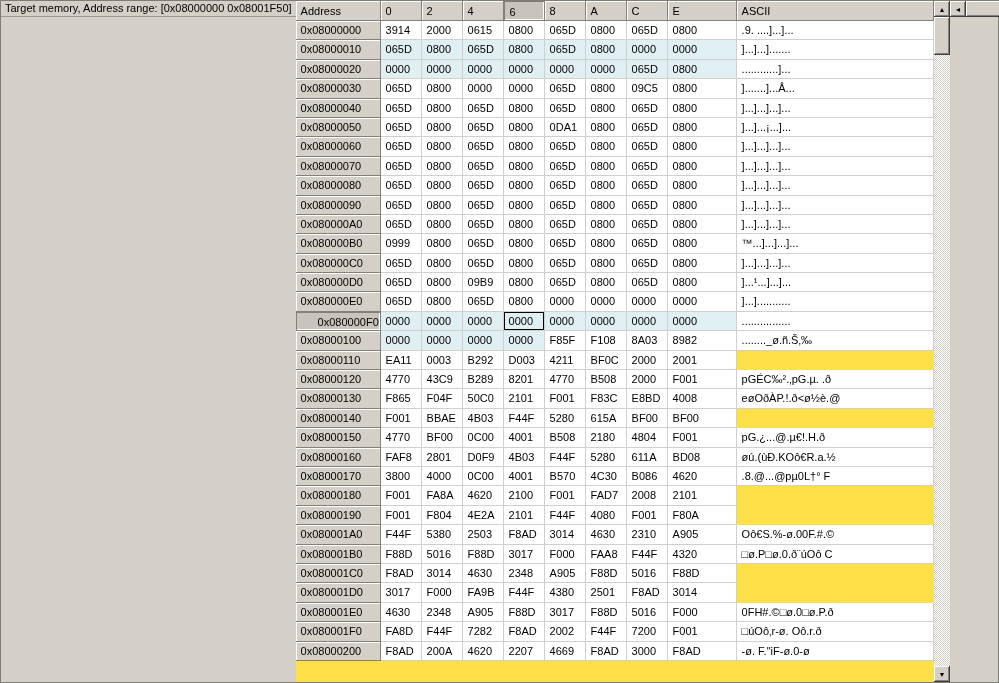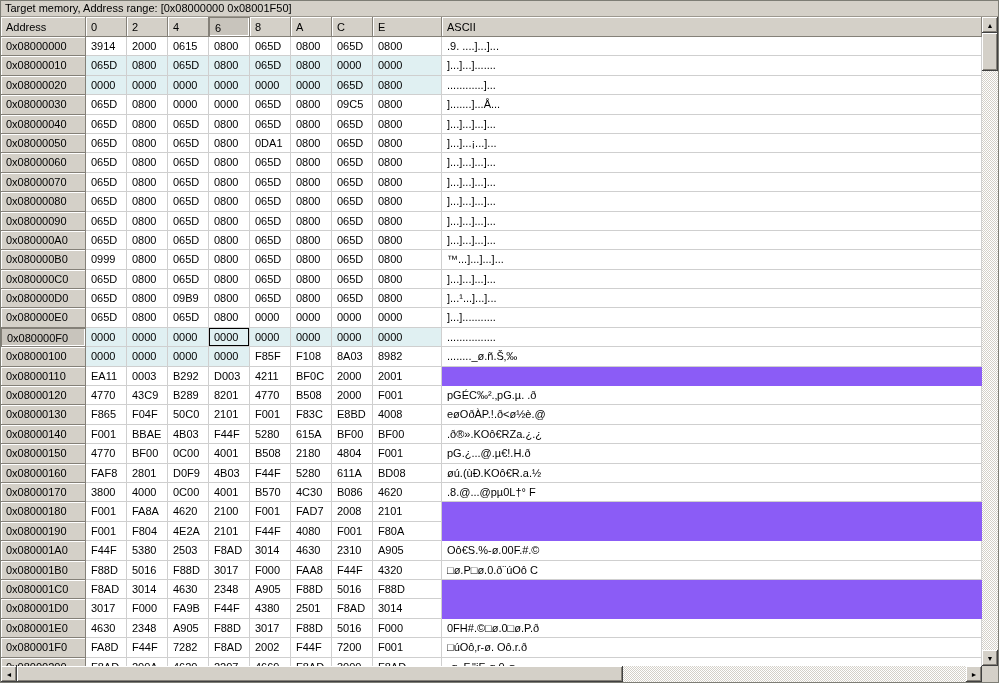--- a/index.html
+++ b/index.html
@@ -1,43 +1,43 @@
 <!DOCTYPE html>
 <html style="--chrome: #D4D0C8; --hl: #E0F0F2; --grid: #CFCFCF; --selb: #000000;"><head>
 <meta charset="utf-8">
 <style>
   html,body{margin:0;padding:0;background:#808080;}
   body{width:999px;height:683px;overflow:hidden;
        font-family:"Liberation Sans",sans-serif;font-size:11px;color:#000;}
   *{box-sizing:border-box;}
 
   .window{width:999px;height:683px;border:1px solid #7d7d75;display:flex;
-          flex-direction:column;background:var(--chrome,#D4D0C8);}
+          flex-direction:row;background:var(--chrome,#D4D0C8);}
 
   .titlebar{height:16px;flex:none;background:var(--chrome,#D4D0C8);
             border-bottom:1px solid #9c988f;padding:1px 4px 0 4px;
             white-space:nowrap;overflow:hidden;}
 
   .content{flex:1;min-height:0;display:flex;}
-  .grid{flex:1;min-width:0;display:flex;flex-direction:column;overflow:hidden;background:#8b5cf6;}
+  .grid{flex:1;min-width:0;display:flex;flex-direction:column;overflow:hidden;background:#fde047;}
 
   .header-row{height:20px;flex:none;display:flex;}
   .hcell{background:var(--chrome,#D4D0C8);border-right:1px solid #848078;
          border-bottom:1px solid #848078;box-shadow:inset 1px 1px 0 #FFFFFF;
          padding:4px 0 0 5px;overflow:hidden;white-space:nowrap;flex:none;}
   .hcell.pressed{background:#C8C4BC;box-shadow:inset 1px 1px 0 #848078, inset -1px -1px 0 #FFFFFF;
                  padding:5px 0 0 6px;}
 
   .rows{flex:1;overflow:hidden;}
   .row{height:19.4px;display:flex;}
   .acell{background:var(--chrome,#D4D0C8);border-right:1px solid #848078;
          border-bottom:1px solid #848078;box-shadow:inset 1px 1px 0 #FFFFFF;
          padding:3px 1px 0 5px;overflow:hidden;white-space:nowrap;flex:none;}
   .acell.pressed{background:#C8C4BC;box-shadow:inset 1px 1px 0 #848078, inset -1px -1px 0 #FFFFFF;
-                 padding:4px 0 0 6px;}
+                 padding:4px 0 0 22px;}
   .cell{background:#fff;border-right:1px solid var(--grid,#CFCFCF);
         border-bottom:1px solid var(--grid,#CFCFCF);padding:3px 0 0 5px;
         overflow:hidden;white-space:pre;flex:none;}
   .cell.hl{background:var(--hl,#E0F0F2);}
   .cell.sel{box-shadow:inset 0 0 0 1px var(--selb,#000);}
 
   .w-addr{width:85px;}
   .w-hex{width:41px;}
   .w-e{width:69px;}
   .w-ascii{flex:1 1 auto;width:auto;min-width:0;}
@@ -327,21 +327,20 @@
           <div class="row">
             <div class="acell w-addr">0x08000140</div>
             <div class="cell w-hex">F001</div>
             <div class="cell w-hex">BBAE</div>
             <div class="cell w-hex">4B03</div>
             <div class="cell w-hex">F44F</div>
             <div class="cell w-hex">5280</div>
             <div class="cell w-hex">615A</div>
             <div class="cell w-hex">BF00</div>
             <div class="cell w-e">BF00</div>
-            <div class="cell w-ascii">.ð®».KOô€RZa.¿.¿</div>
           </div>
           <div class="row">
             <div class="acell w-addr">0x08000150</div>
             <div class="cell w-hex">4770</div>
             <div class="cell w-hex">BF00</div>
             <div class="cell w-hex">0C00</div>
             <div class="cell w-hex">4001</div>
             <div class="cell w-hex">B508</div>
             <div class="cell w-hex">2180</div>
             <div class="cell w-hex">4804</div>

